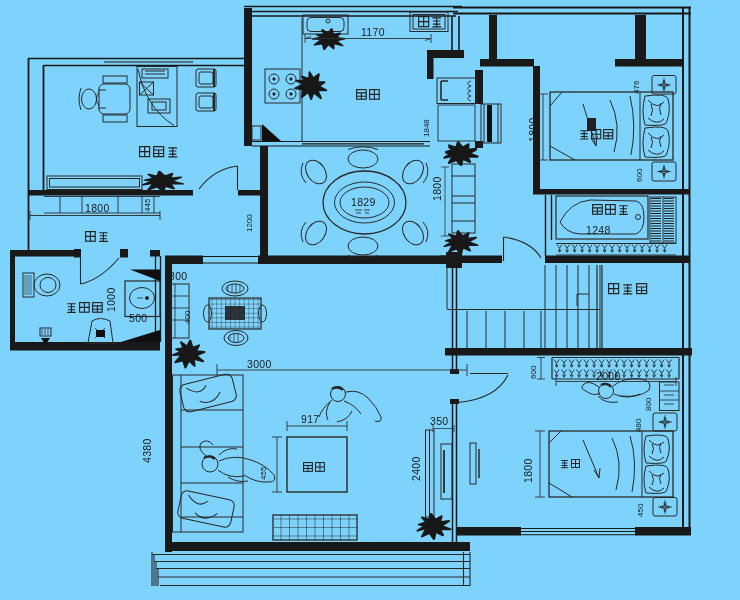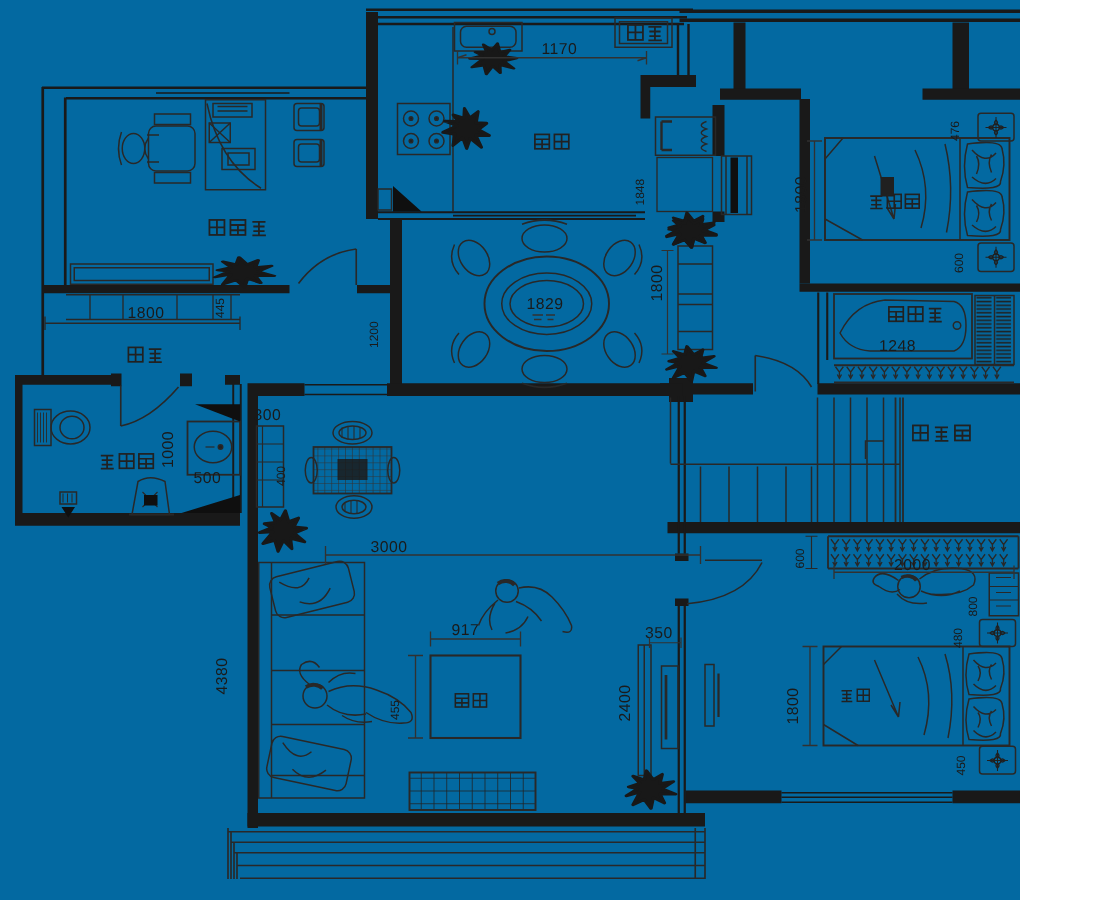--- a/index.html
+++ b/index.html
@@ -1,15 +1,15 @@
 <!DOCTYPE html>
 <html><head><meta charset="utf-8">
 <style>
 html,body{margin:0;padding:0;background:#fff}
-#c{position:relative;width:680px;height:600px;background:#0369a1;overflow:hidden}
+#c{position:relative;width:740px;height:600px;background:#7dd3fc;overflow:hidden}
 svg{filter:blur(0.38px) contrast(1.02)}
 text{font-family:"Liberation Sans",sans-serif;fill:#1c1c1c}
 .d{font-size:10.5px;letter-spacing:.3px}
 .s{font-size:8px}
 </style></head>
 <body>
 <div id="c">
 <svg width="740" height="600" viewBox="0 0 740 600" shape-rendering="auto">
 <defs>
 <path id="plant" d="M-10,-2 L-5,-4 -8,-8 -3,-6 -2,-11 1,-6 5,-9 4,-4 10,-5 5,-1 11,2 4,2 6,7 1,4 0,10 -3,5 -8,8 -5,1 -11,3 -6,-1 Z" fill="#1a1a1a" stroke="#1a1a1a" stroke-width="1.5" stroke-linejoin="round"></path>

